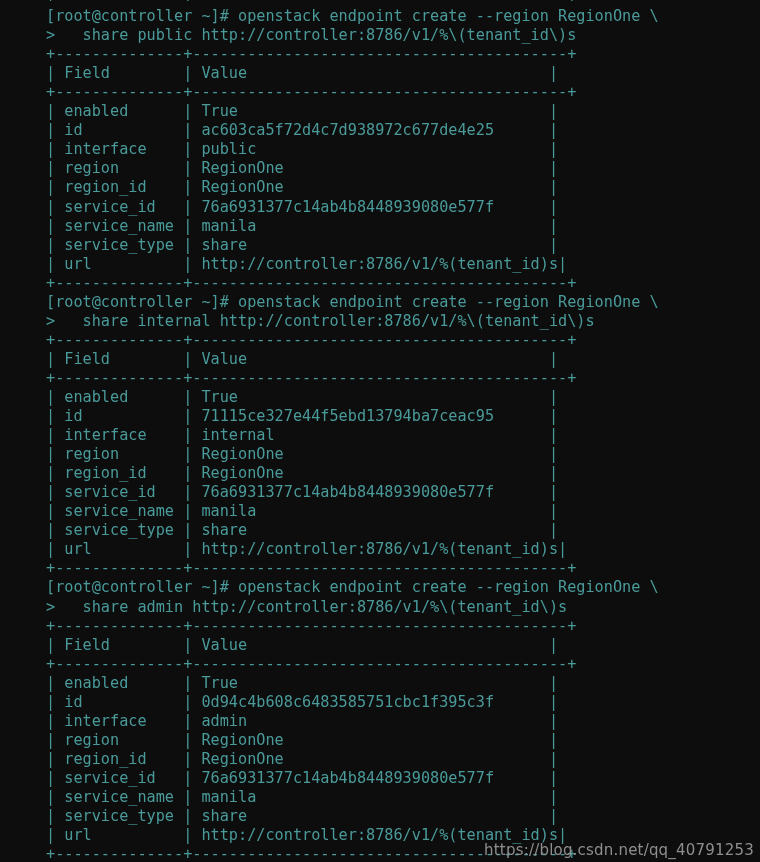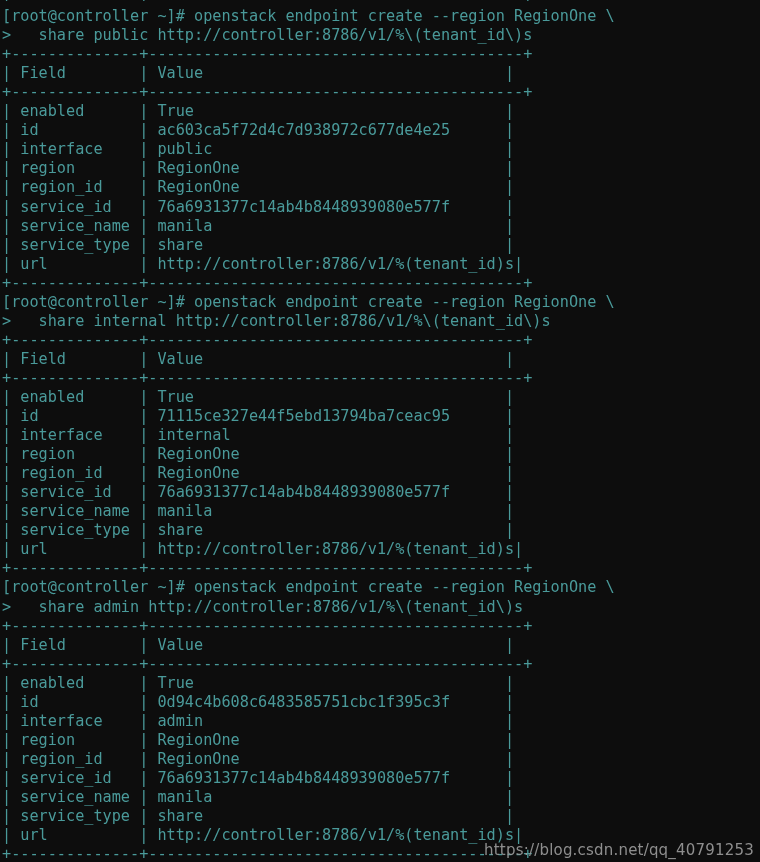--- a/index.html
+++ b/index.html
@@ -27,20 +27,21 @@
     white-space: pre;
     font-family: "DejaVu Sans Mono", "Liberation Mono", monospace;
     font-size: 15.2px;
     line-height: 19.05px;
     color: #4a9a9a;
   }
   #screen .line {
     height: 19.05px;
     white-space: pre;
     display: block;
+    margin-left: 44px;
   }
   .watermark {
     position: absolute;
     right: 6px;
     bottom: 2px;
     font-family: "DejaVu Sans", "Liberation Sans", sans-serif;
     font-size: 15px;
     color: #9a9a9a;
     opacity: 0.92;
     white-space: pre;

